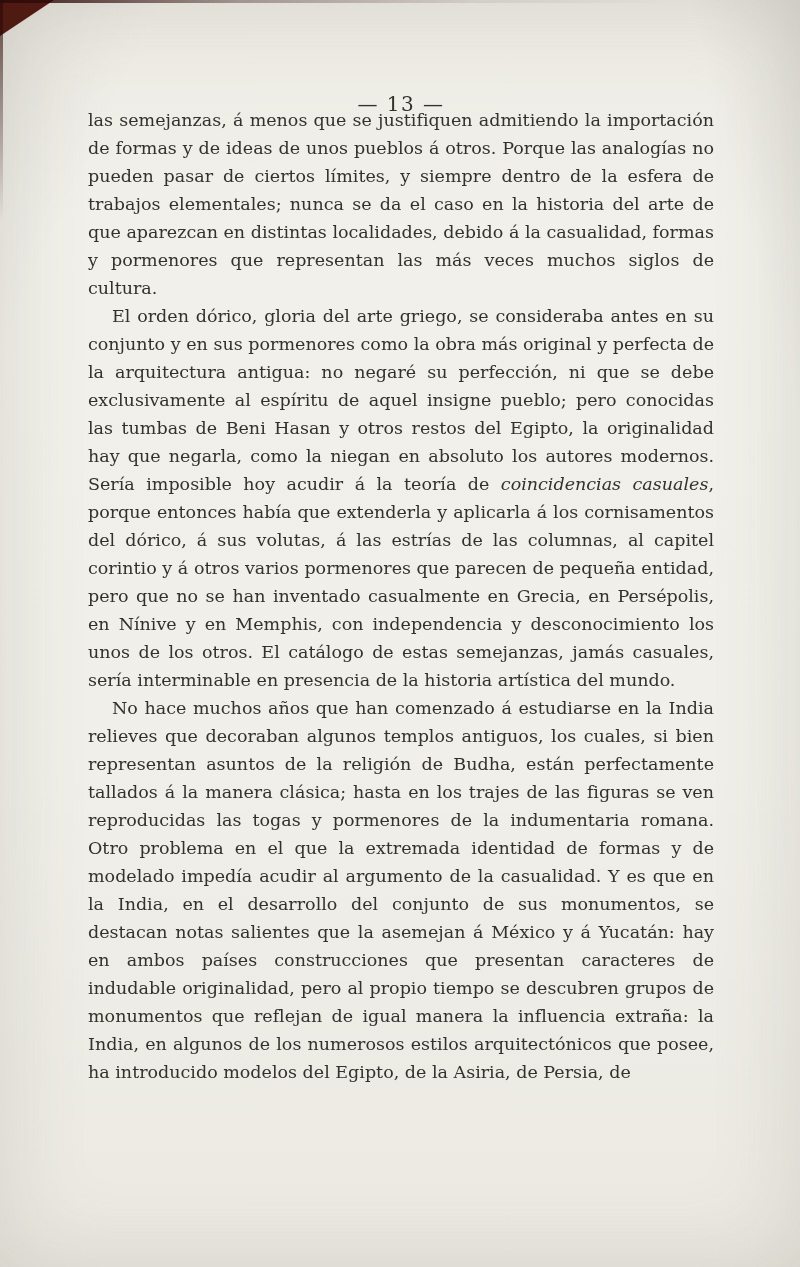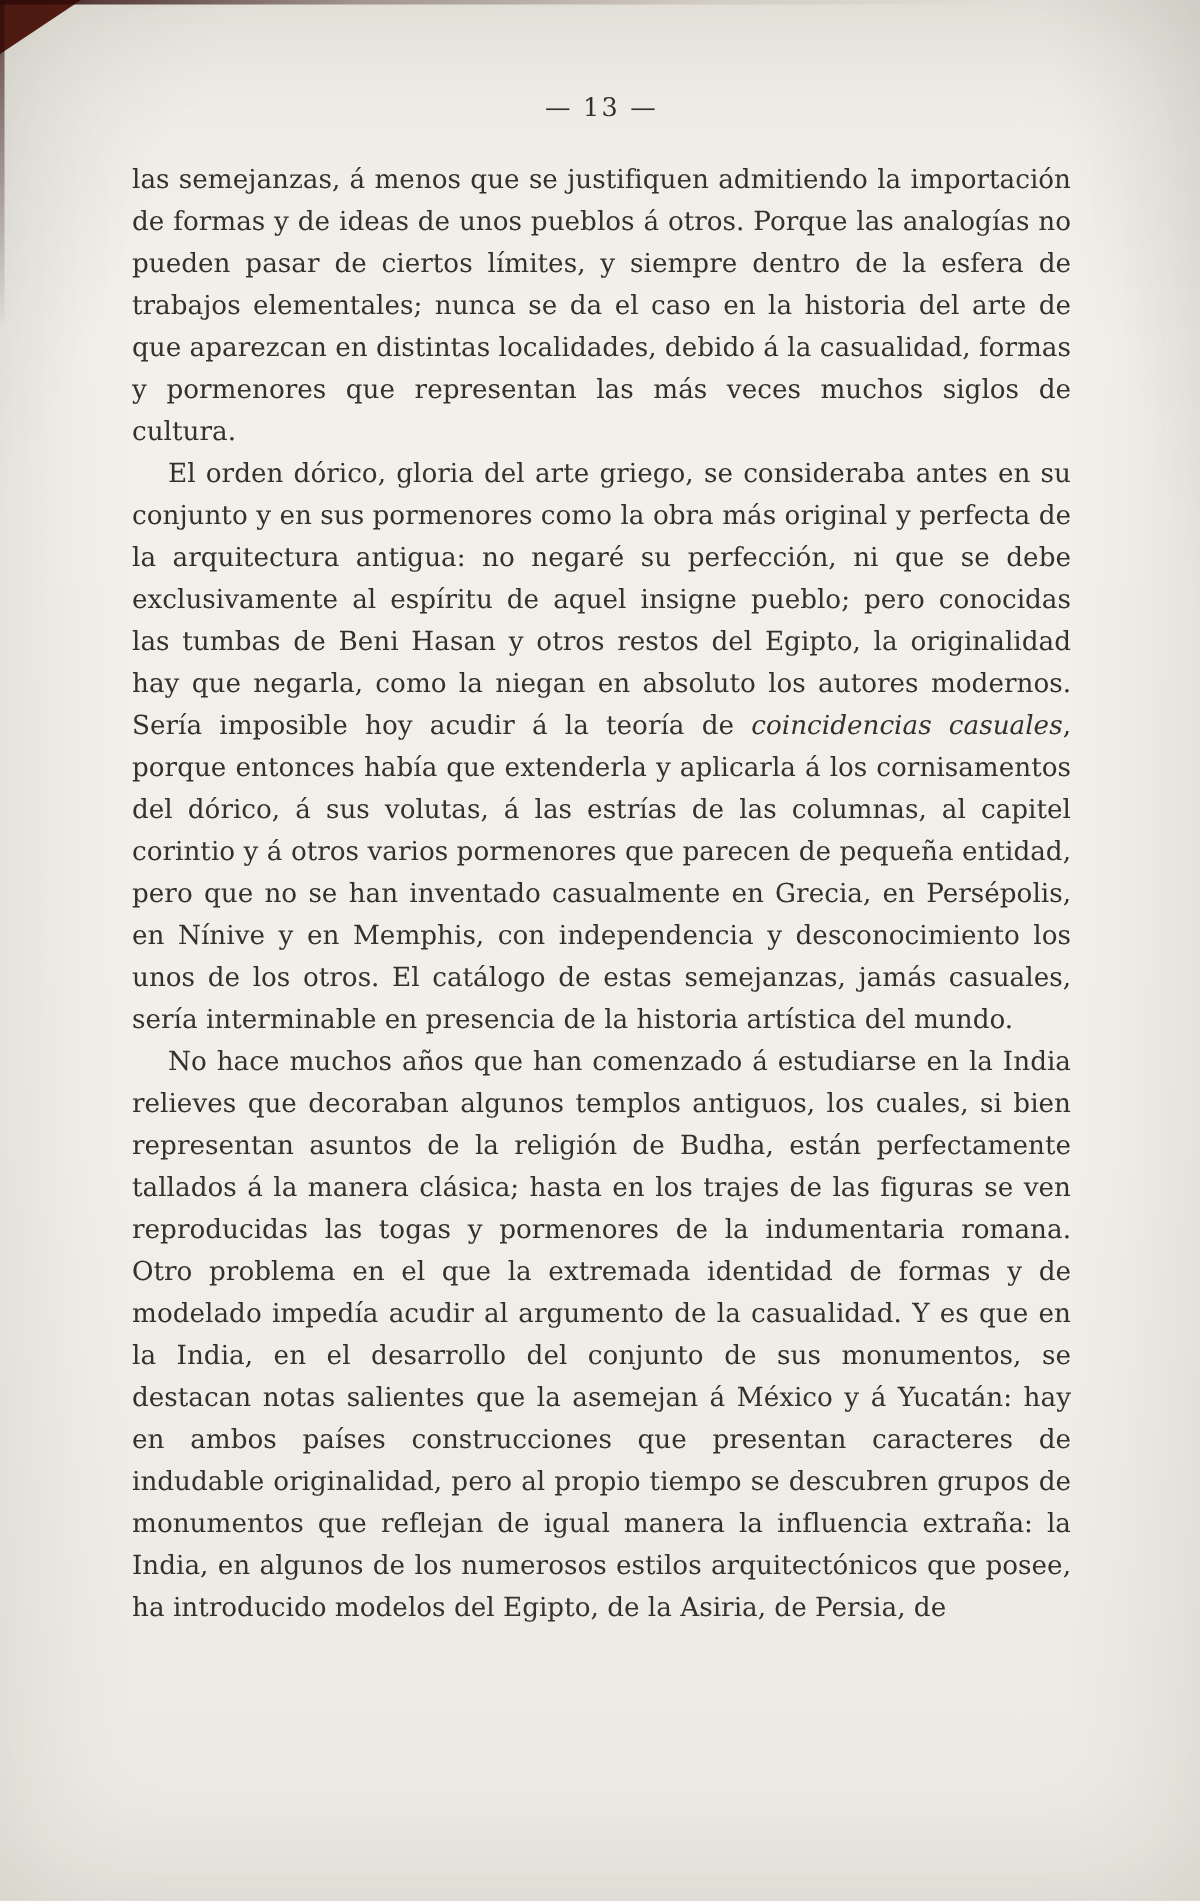--- a/index.html
+++ b/index.html
@@ -46,24 +46,24 @@
       rgba(46,10,8,0.08) 60%, rgba(46,10,8,0) 85%);
   }
   .left-edge {
     position: absolute;
     top: 0; left: 0;
     width: 3px; height: 220px;
     background: linear-gradient(to bottom, rgba(46,10,8,0.7), rgba(46,10,8,0));
   }
   .page-number {
     position: absolute;
-    top: 62px; left: 88px;
+    top: 92px; left: 88px;
     width: 626px;
     text-align: center;
-    font-size: 17px;
+    font-size: 20px;
     letter-spacing: 1.5px;
     color: var(--ink);
   }
   .text-block {
     position: absolute;
     top: 106px; left: 88px;
     width: 626px;
     color: var(--ink);
     font-size: 17.5px;
     line-height: 28px;

